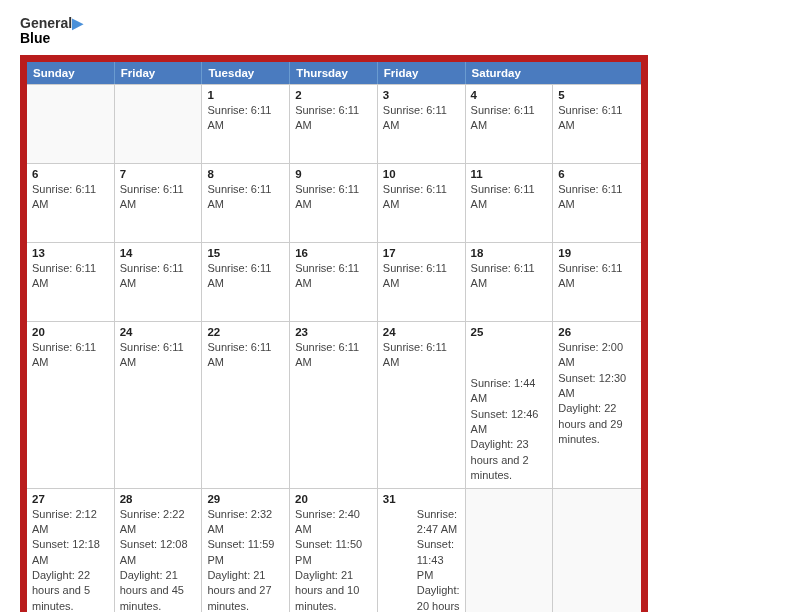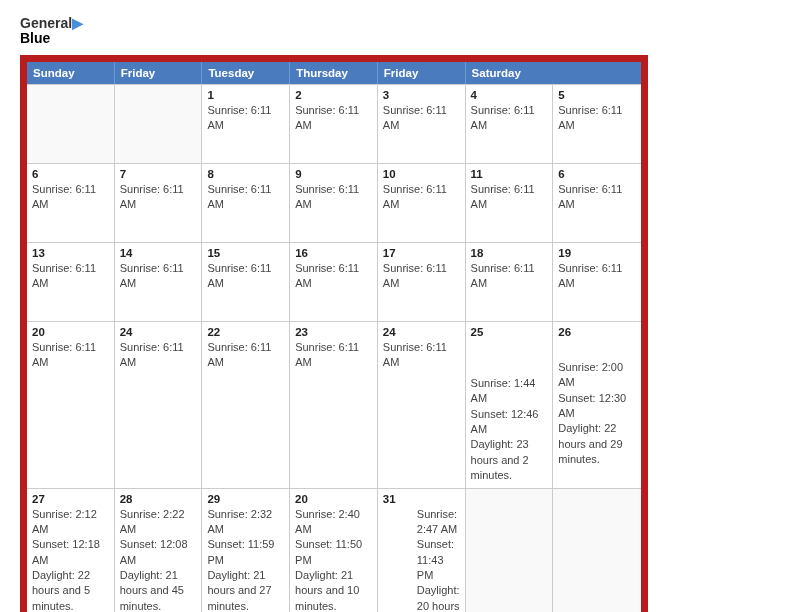--- a/index.html
+++ b/index.html
@@ -224,21 +224,21 @@
             <div class="day-info" style="white-space: pre-line;">Sunrise: 6:11 AM</div>
           </div>
           <div class="cal-cell">
             <div class="day-num">25</div>
             <div class="day-info" style="white-space: pre-line; margin-top: 36px;">Sunrise: 1:44 AM
 Sunset: 12:46 AM
 Daylight: 23 hours and 2 minutes.</div>
           </div>
           <div class="cal-cell">
             <div class="day-num">26</div>
-            <div class="day-info" style="white-space: pre-line; margin-top: 20px;">Sunrise: 2:00 AM
+            <div class="day-info" style="white-space: pre-line;">Sunrise: 2:00 AM
 Sunset: 12:30 AM
 Daylight: 22 hours and 29 minutes.</div>
           </div>
         </div>
         <div class="cal-row">
           <div class="cal-cell">
             <div class="day-num">27</div>
             <div class="day-info" style="white-space: pre-line;">Sunrise: 2:12 AM
 Sunset: 12:18 AM
 Daylight: 22 hours and 5 minutes.</div>

